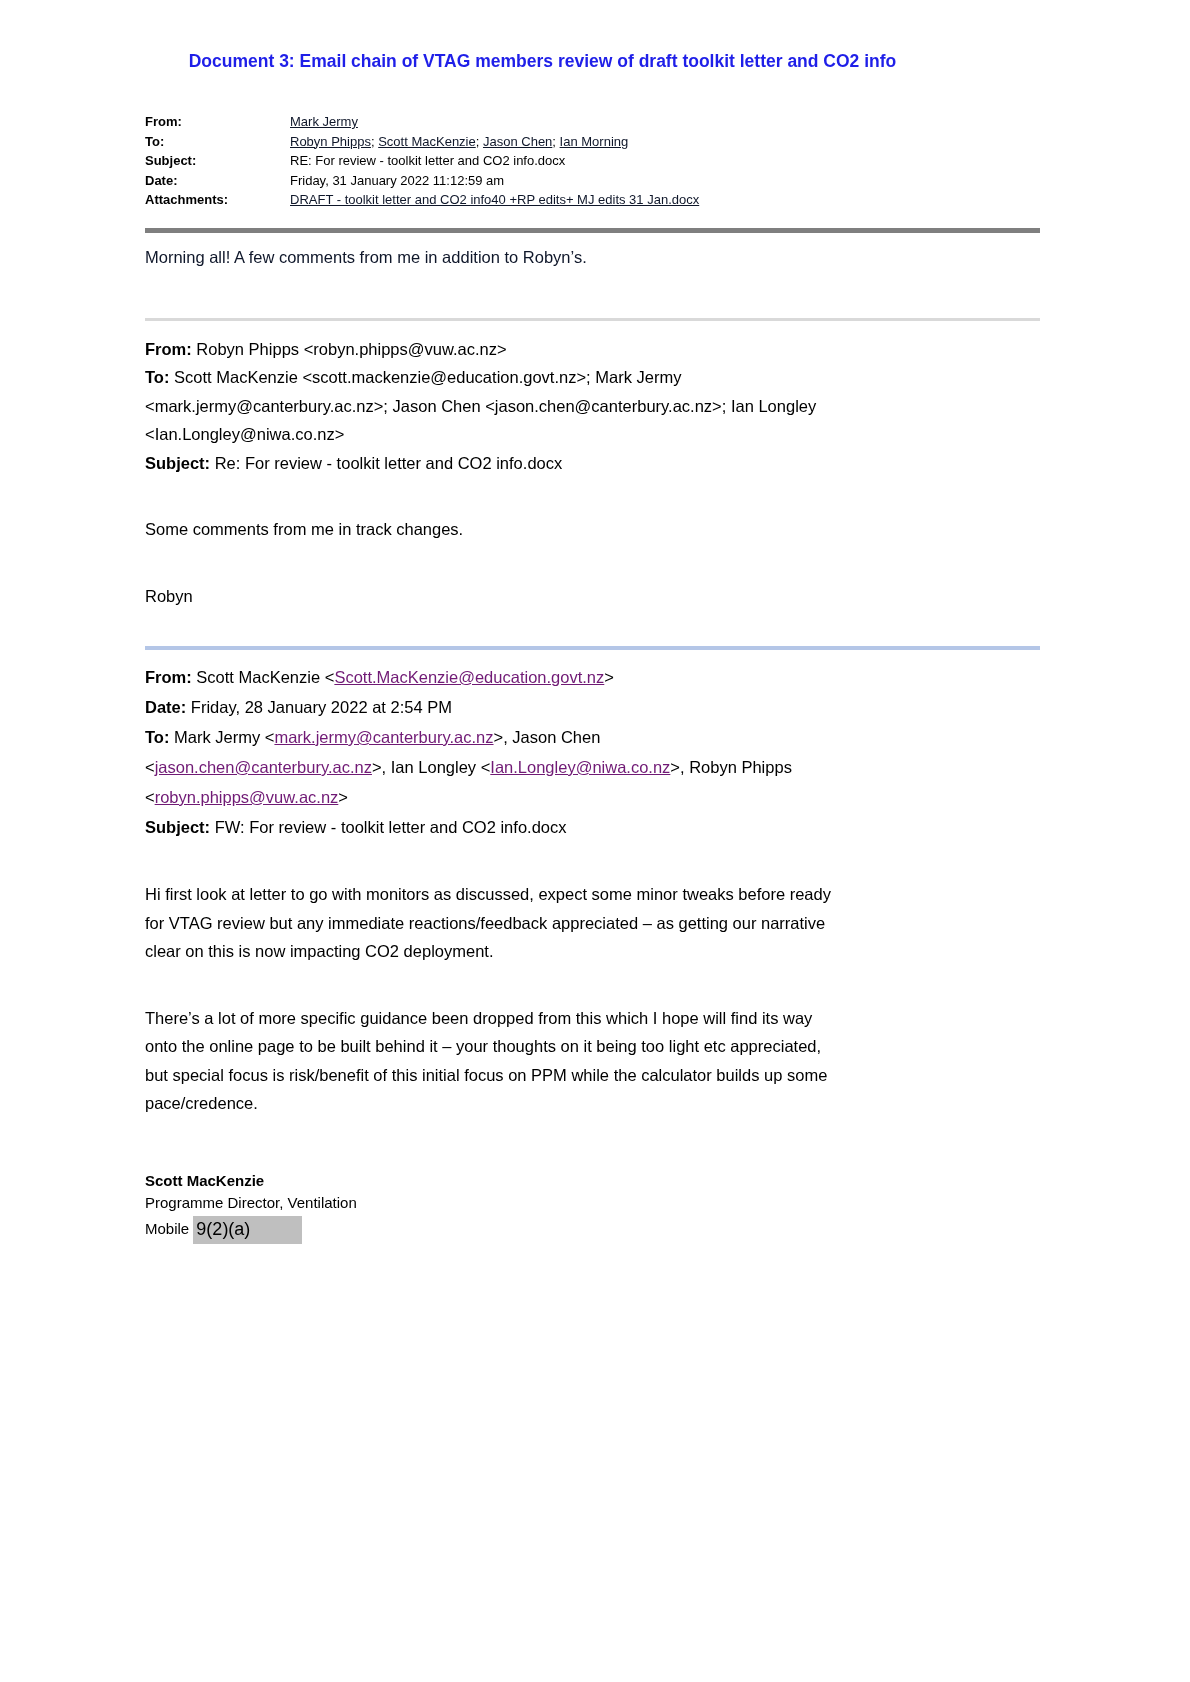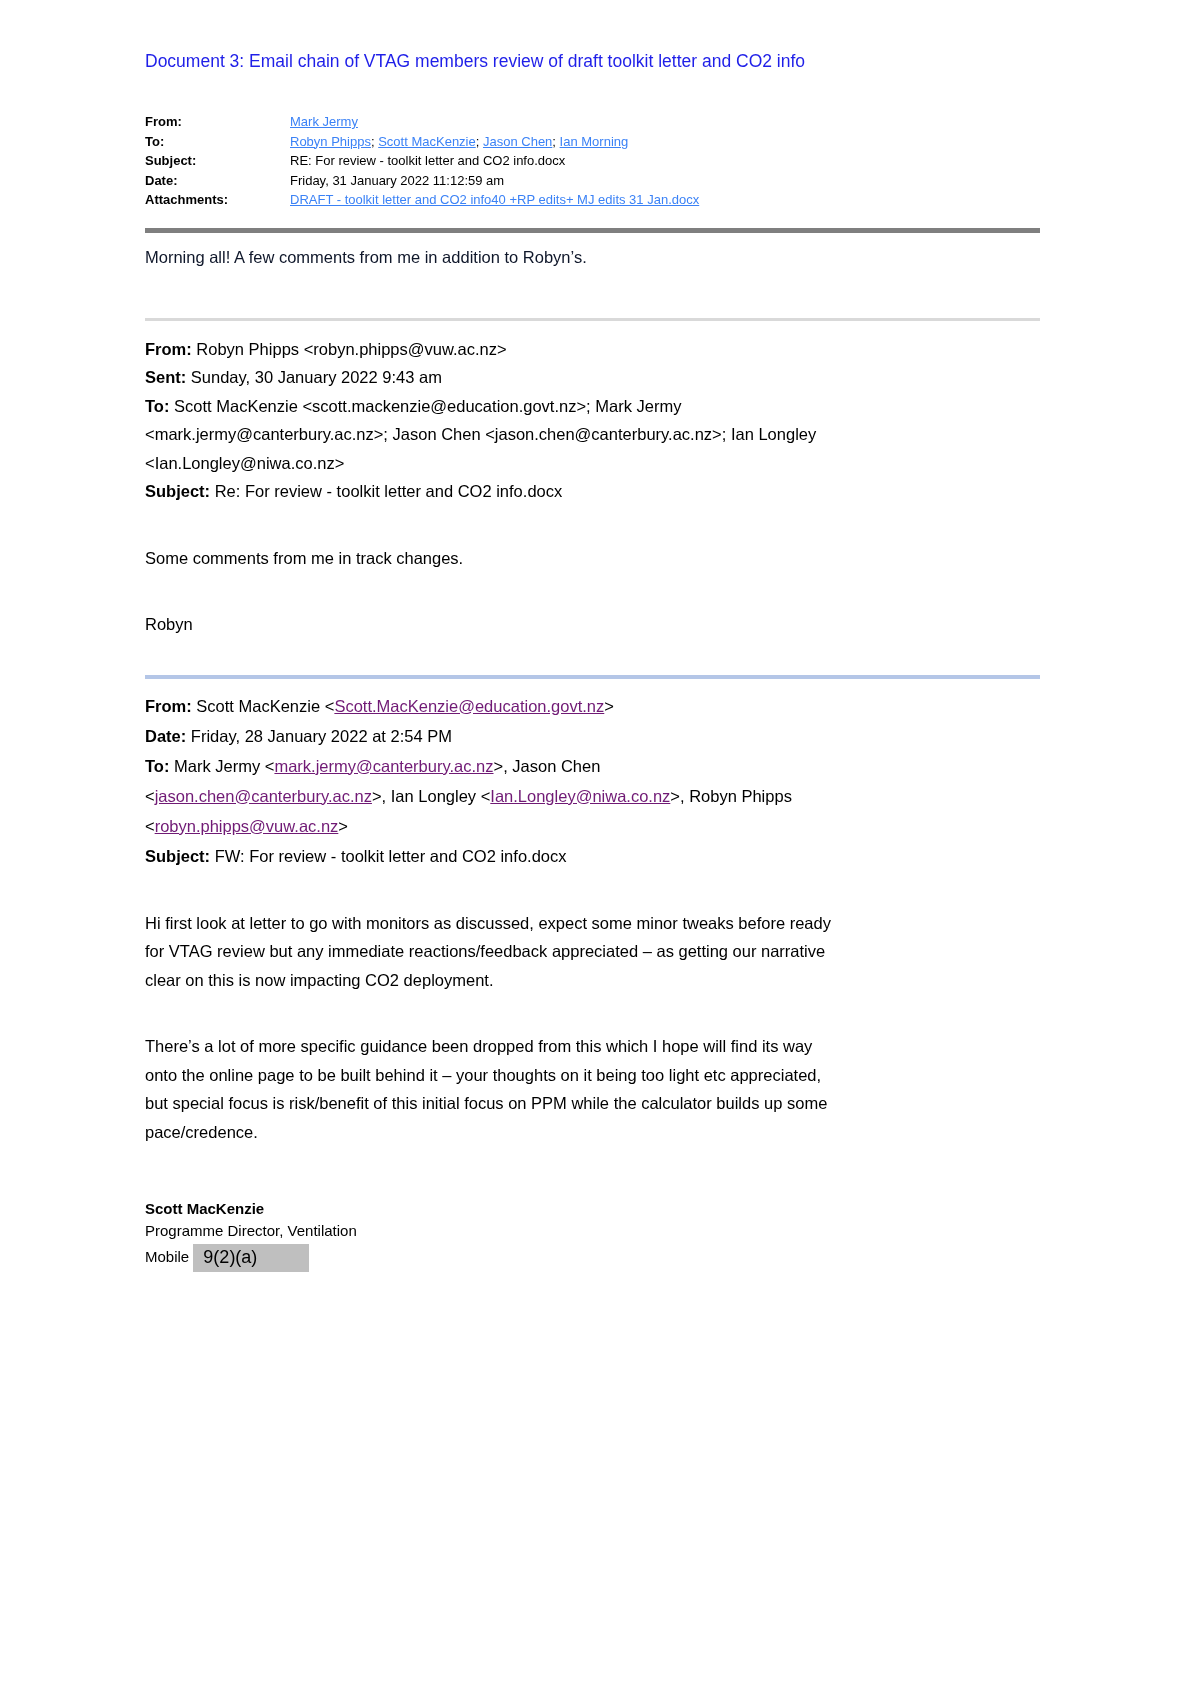--- a/index.html
+++ b/index.html
@@ -12,41 +12,41 @@
     height: 1682px;
     font-family: "Liberation Sans", sans-serif;
     color: #000000;
     overflow: hidden;
   }
   .content {
     padding: 50px 150px 0 145px; 
   }
   .doc-title {
     width: 795px;
-    text-align: left;
+    text-align: center;
     font-size: 17.5px;
-    font-weight: normal;
+    font-weight: bold;
     color: #1F1FE8;
     line-height: 22px;
   }
   
   .meta { margin-top: 40px; }
   .meta-row {
     display: flex;
     font-size: 13px;
     line-height: 19.5px;
   }
   .meta-label {
     font-weight: bold;
     width: 145px;
     flex: none;
   }
   .meta-value { flex: 1; }
   .meta-value a {
-    color: #3b82f6;
+    color: #0f172a;
     text-decoration: underline;
     cursor: pointer;
   }
   .sep { color: #000; }
   
   .divider { width: 895px; }
   .divider-dark  { height: 5px; background: #7F7F7F; margin-top: 18px; }
   .divider-light { height: 3px; background: #D9D9D9; margin-top: 50px; }
   .divider-blue  { height: 4px; background: #B4C6E7; margin-top: 36px; }
   .intro {
@@ -69,21 +69,21 @@
   }
   
   .signature { margin-top: 52px; font-size: 15px; line-height: 22px; }
   .sig-name { font-weight: bold; }
   .sig-mobile { margin-top: 2px; }
   .redaction {
     display: inline-block;
     background: #BFBFBF;
     font-size: 18px;
     line-height: 24px;
-    padding: 1px 52px 3px 10px;
+    padding: 1px 52px 3px 3px;
     vertical-align: middle;
   }
 </style>
 </head>
 <body>
 
 <main class="content">
 
   <div class="doc-title">Document 3: Email chain of VTAG members review of draft toolkit letter and CO2 info</div>
 
@@ -111,21 +111,20 @@
   </section>
 
   <div class="divider divider-dark"></div>
 
   <p class="intro">Morning all! A few comments from me in addition to Robyn’s.</p>
 
   <div class="divider divider-light"></div>
 
   <section class="msg msg2">
     <p><span class="lbl">From:</span><span> Robyn Phipps &lt;robyn.phipps@vuw.ac.nz&gt;</span></p>
-    <p><span class="lbl">Sent:</span><span> Sunday, 30 January 2022 9:43 am</span></p>
     <p><span class="lbl">To:</span><span> Scott MacKenzie &lt;scott.mackenzie@education.govt.nz&gt;; Mark Jermy</span><br><span>&lt;mark.jermy@canterbury.ac.nz&gt;; Jason Chen &lt;jason.chen@canterbury.ac.nz&gt;; Ian Longley</span><br><span>&lt;Ian.Longley@niwa.co.nz&gt;</span></p>
     <p><span class="lbl">Subject:</span><span> Re: For review - toolkit letter and CO2 info.docx</span></p>
     <p class="para">Some comments from me in track changes.</p>
     <p class="para">Robyn</p>
   </section>
 
   <div class="divider divider-blue"></div>
 
   <section class="msg msg3">
     <p><span class="lbl">From:</span><span> Scott MacKenzie &lt;</span><a>Scott.MacKenzie@education.govt.nz</a><span>&gt;</span></p>

